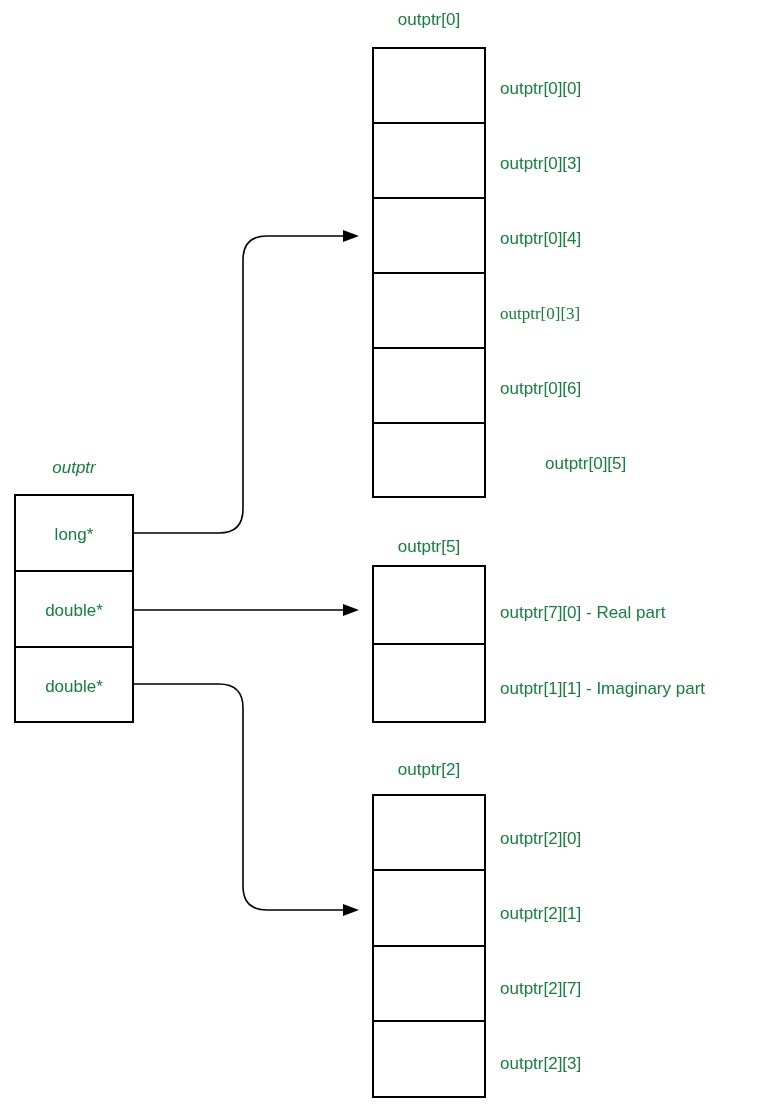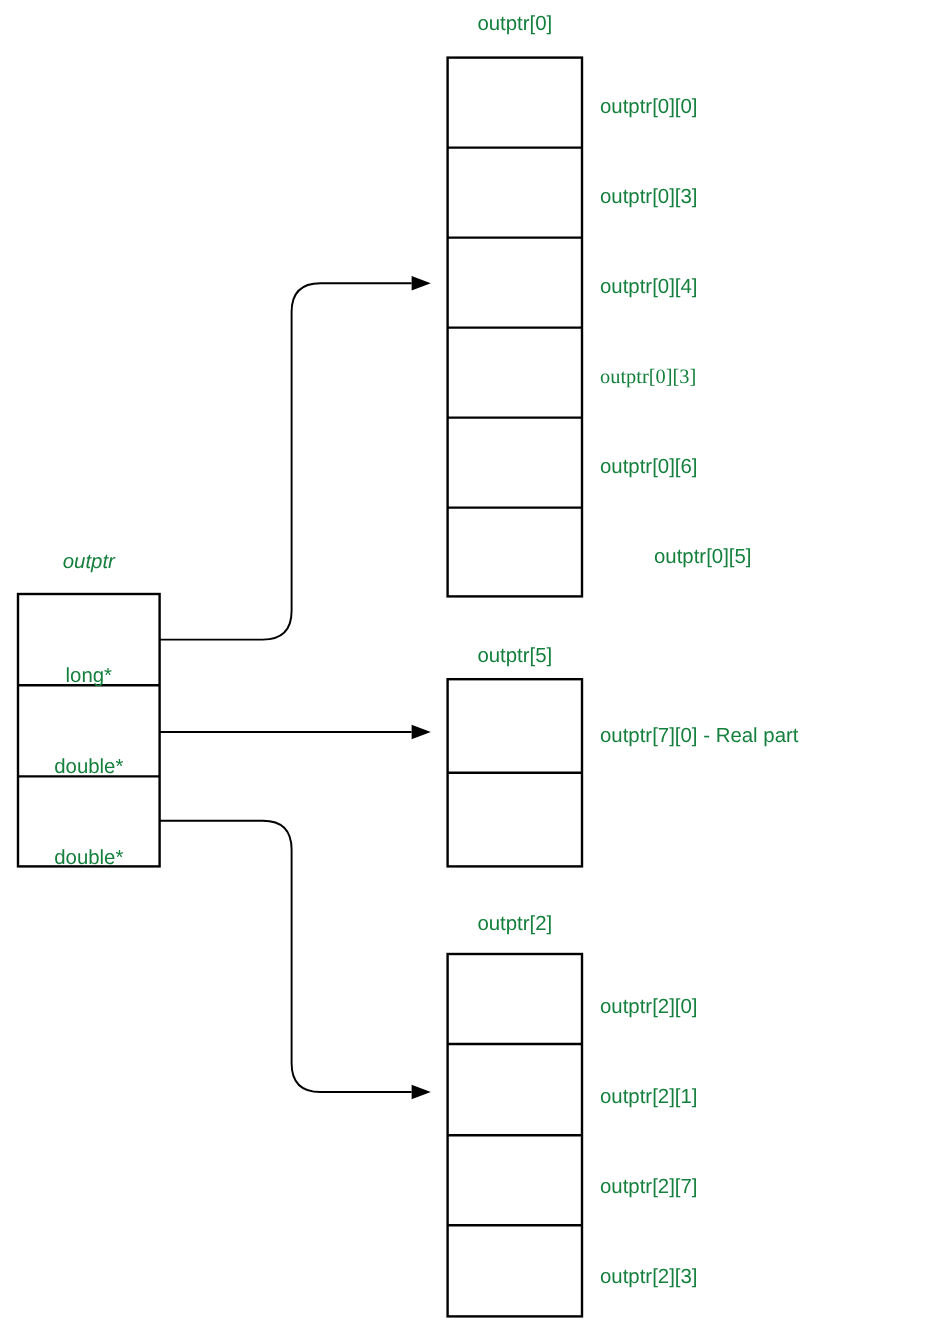--- a/index.html
+++ b/index.html
@@ -47,21 +47,20 @@
     white-space: nowrap;
     line-height: 1;
   }
   .title-txt {
     font-size: 17px;
     text-align: center;
   }
   .cell-txt {
     font-size: 17px;
     text-align: center;
-    margin-top: 28px;
   }
   .side-label {
     font-size: 17px;
     text-align: left;
   }
 </style>
 </head>
 <body>
 
 <div id="canvas">
@@ -123,20 +122,21 @@
   <div class="txt side-label" style="left:500px; top:80px;">outptr[0][0]</div>
   <div class="txt side-label" style="left:500px; top:155px;">outptr[0][3]</div>
   <div class="txt side-label" style="left:500px; top:230px;">outptr[0][4]</div>
   <div class="txt side-label" style="left:500px; top:305px;font-family:Liberation Serif, serif;">outptr[0][3]</div>
   <div class="txt side-label" style="left:500px; top:380px;">outptr[0][6]</div>
   <div class="txt side-label" style="left:500px; top:455px;margin-left:45px;">outptr[0][5]</div>
 
   <div class="txt title-txt" style="left:373px; top:538px; width:112px;">outptr[5]</div>
 
   <div class="txt side-label" style="left:500px; top:604px;">outptr[7][0] - Real part</div>
+  <div class="txt side-label" style="left:500px; top:680px;">outptr[1][1] - Imaginary part</div>
 
   <div class="txt title-txt" style="left:373px; top:761px; width:112px;">outptr[2]</div>
 
   <div class="txt side-label" style="left:500px; top:830px;">outptr[2][0]</div>
   <div class="txt side-label" style="left:500px; top:905px;">outptr[2][1]</div>
   <div class="txt side-label" style="left:500px; top:980px;">outptr[2][7]</div>
   <div class="txt side-label" style="left:500px; top:1055px;">outptr[2][3]</div>
 
 </div>
 

